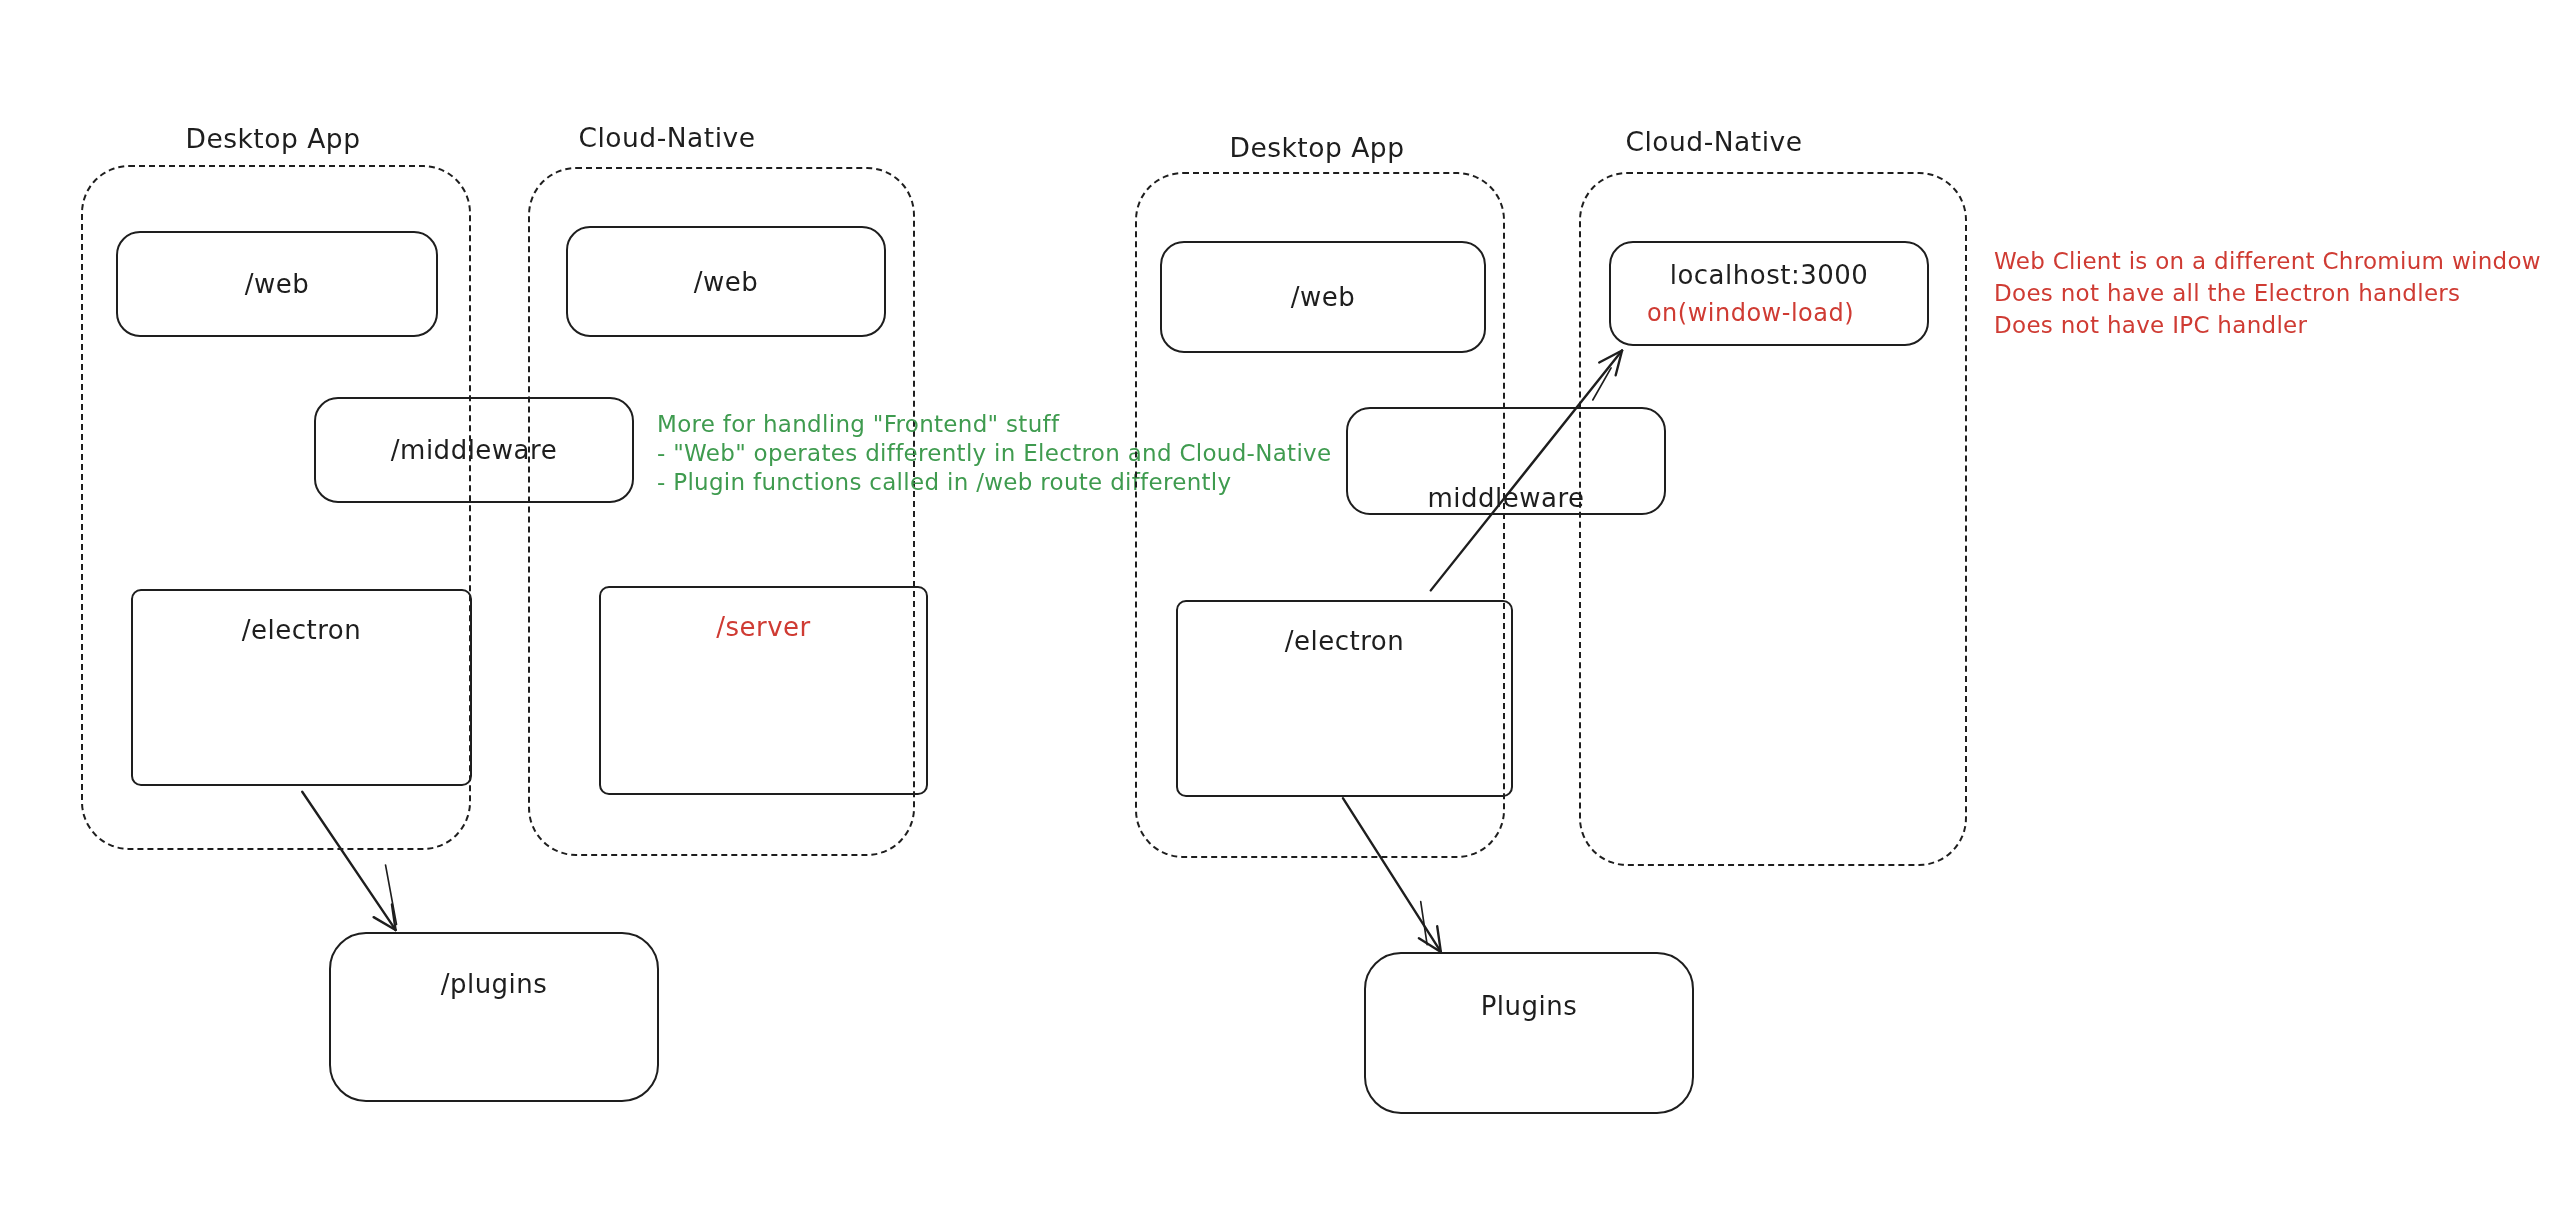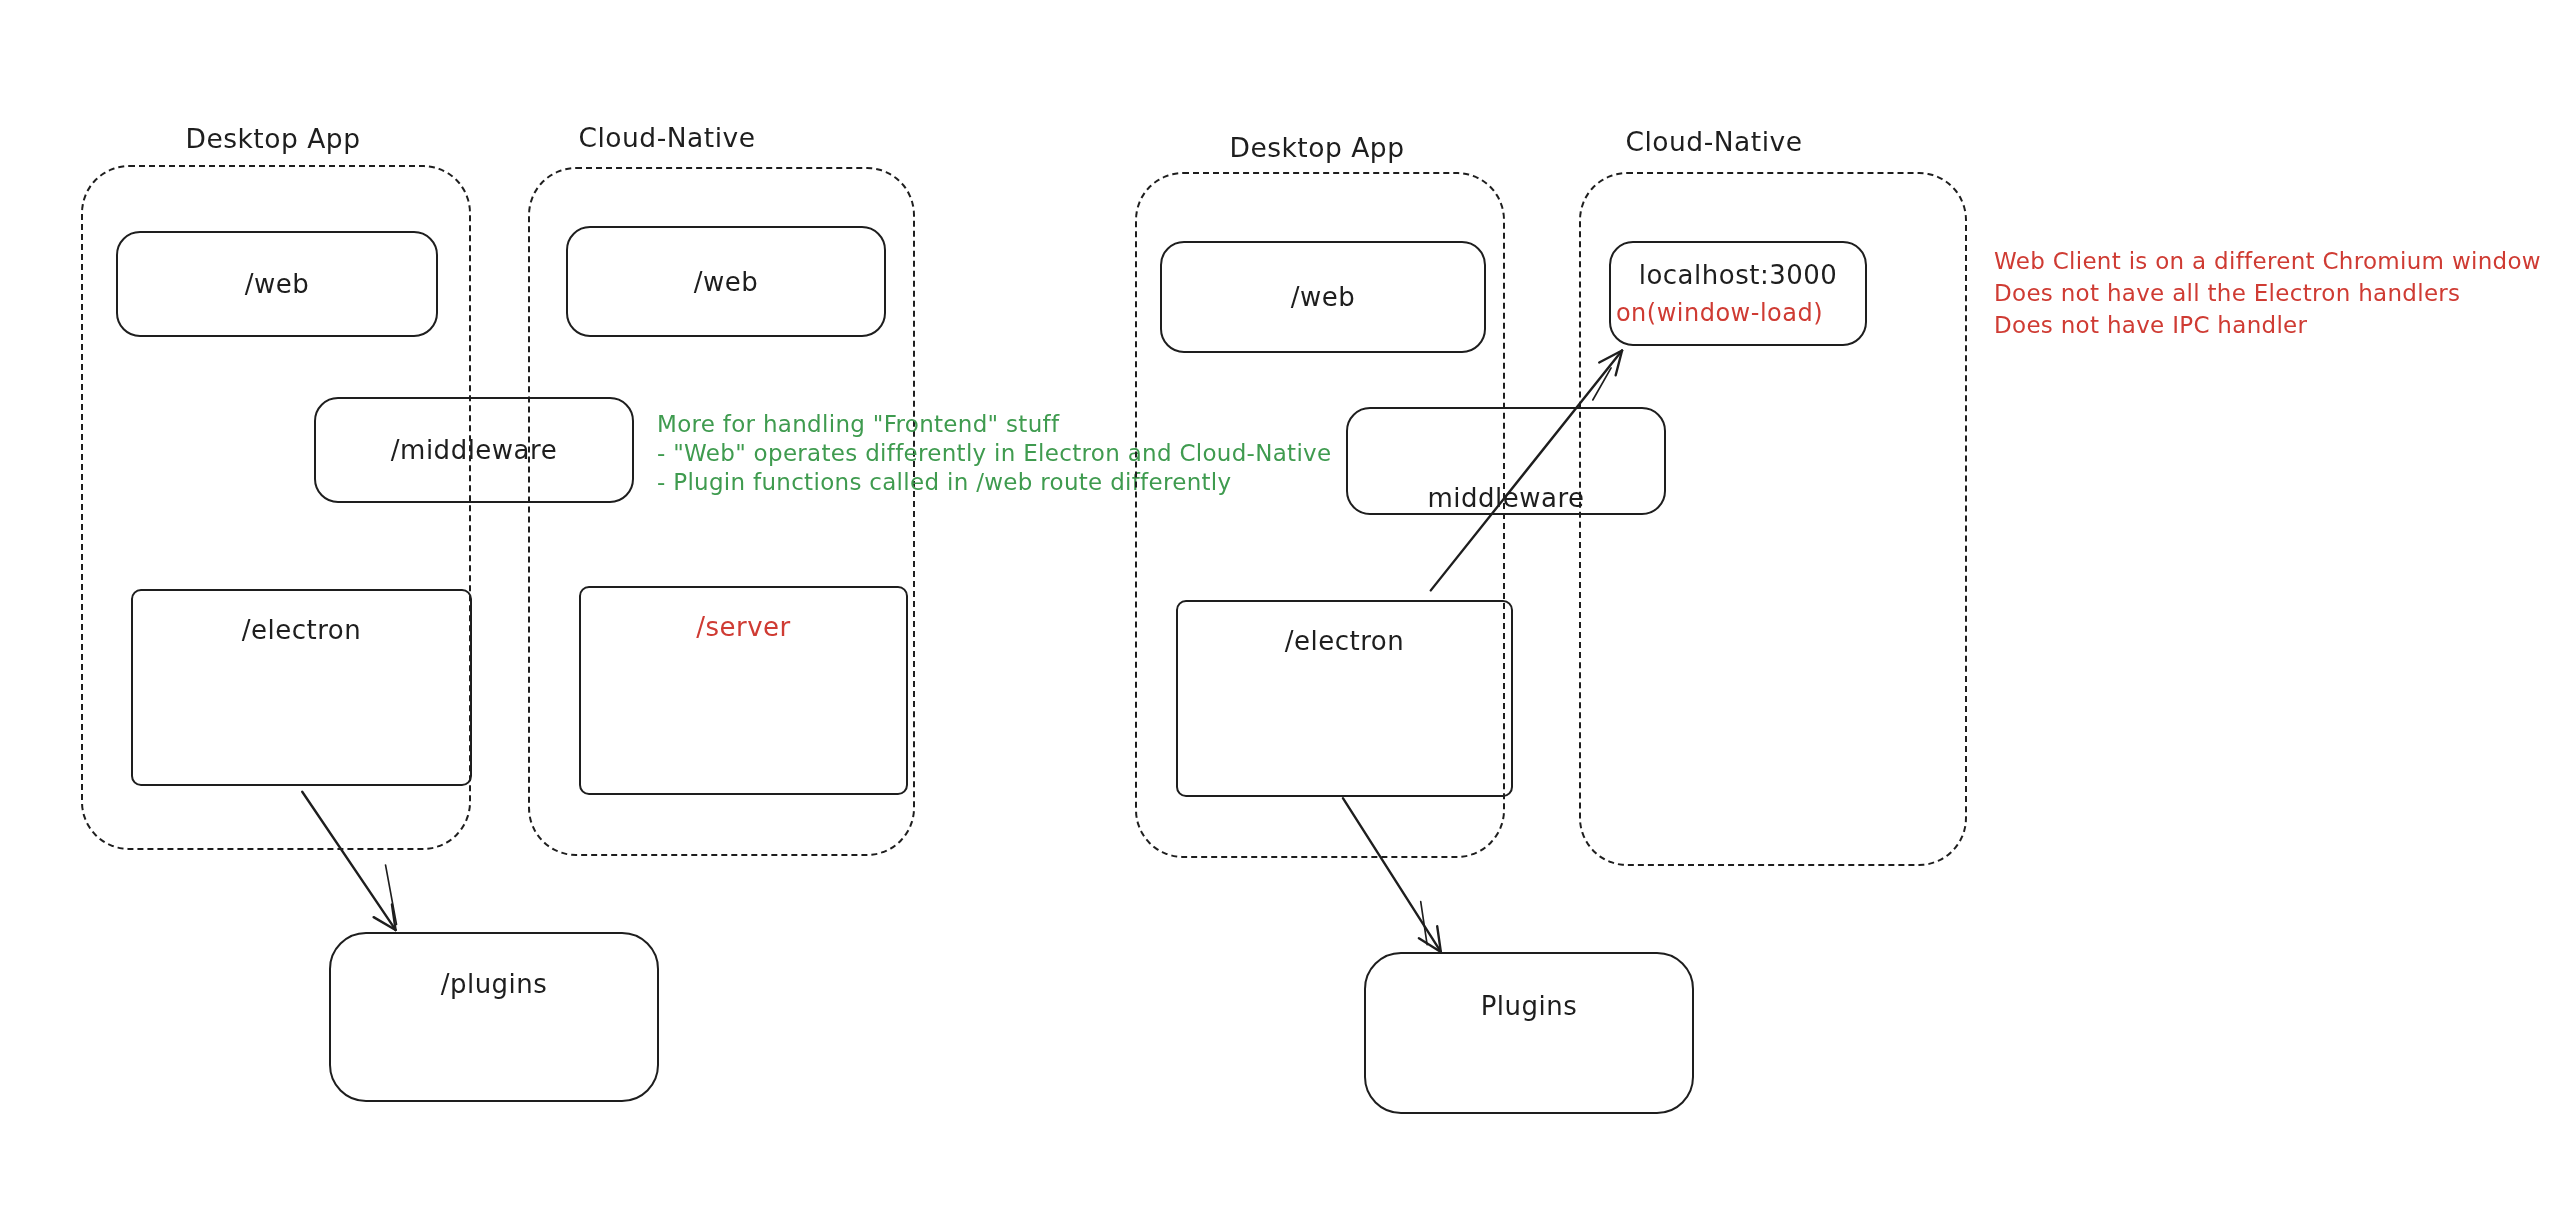--- a/index.html
+++ b/index.html
@@ -73,21 +73,21 @@
   </div>
 
   <div class="group-label" style="left:557px;top:122px;width:220px;">Cloud-Native</div>
 
   <div class="dashed-group" style="left:528px;top:167px;width:383px;height:685px;"></div>
 
   <div class="node center r26" style="left:566px;top:226px;width:320px;height:111px;">
     <div class="node-label">/web</div>
   </div>
 
-  <div class="node top r34" style="left:558px;top:586px;width:329px;height:209px;">
+  <div class="node top r34" style="left:578px;top:586px;width:329px;height:209px;">
     <div class="node-label red-text">/server</div>
   </div>
 
   <div class="node top r40" style="left:329px;top:932px;width:330px;height:170px;">
     <div class="node-label" style="margin-top:35px;">/plugins</div>
   </div>
 
   <div class="annotation green-text" style="left:657px;top:410px;line-height:29px;">
     <div>More for handling "Frontend" stuff</div>
     <div>- "Web" operates differently in Electron and Cloud-Native</div>
@@ -107,21 +107,21 @@
   </div>
 
   <div class="node top r34" style="left:1155px;top:600px;width:337px;height:197px;">
     <div class="node-label">/electron</div>
   </div>
 
   <div class="group-label" style="left:1604px;top:126px;width:220px;">Cloud-Native</div>
 
   <div class="dashed-group" style="left:1579px;top:172px;width:384px;height:690px;"></div>
 
-  <div class="node r26" style="left:1609px;top:241px;width:258px;height:105px;">
+  <div class="node r26" style="left:1609px;top:241px;width:320px;height:105px;">
     <div class="localhost-title">localhost:3000</div>
     <div class="localhost-sub red-text">on(window-load)</div>
   </div>
 
   <div class="node top r40" style="left:1364px;top:952px;width:330px;height:162px;">
     <div class="node-label" style="margin-top:37px;">Plugins</div>
   </div>
 
   <div class="annotation red-text" style="left:1994px;top:245px;line-height:32px;">
     <div>Web Client is on a different Chromium window</div>

